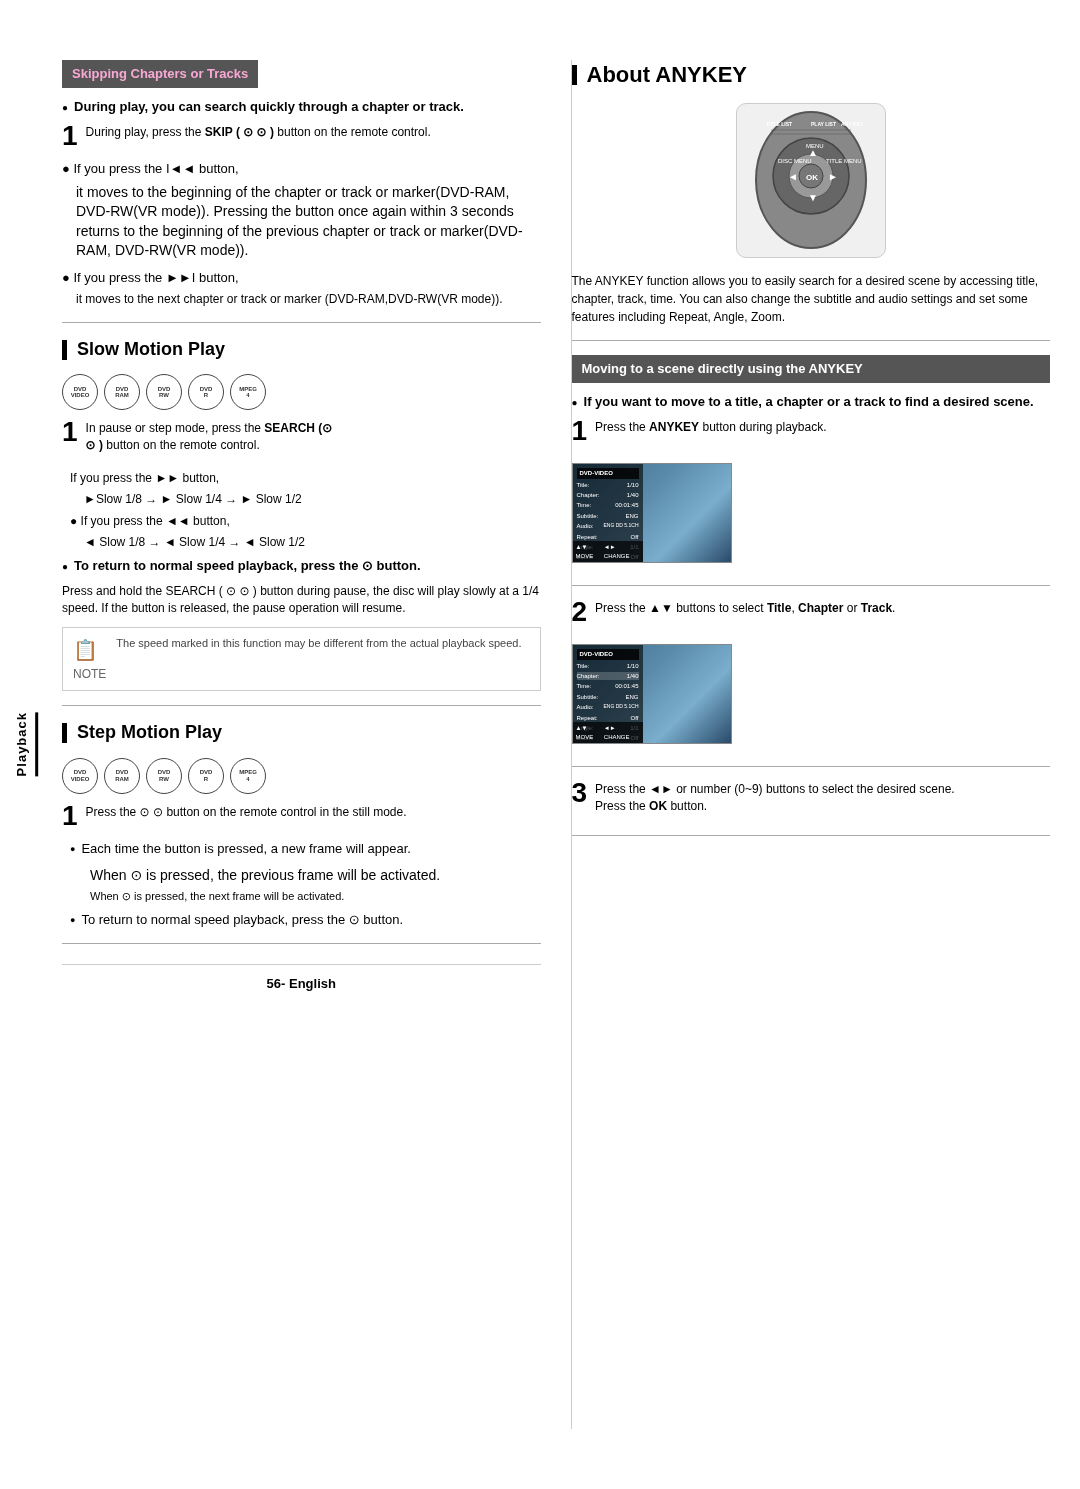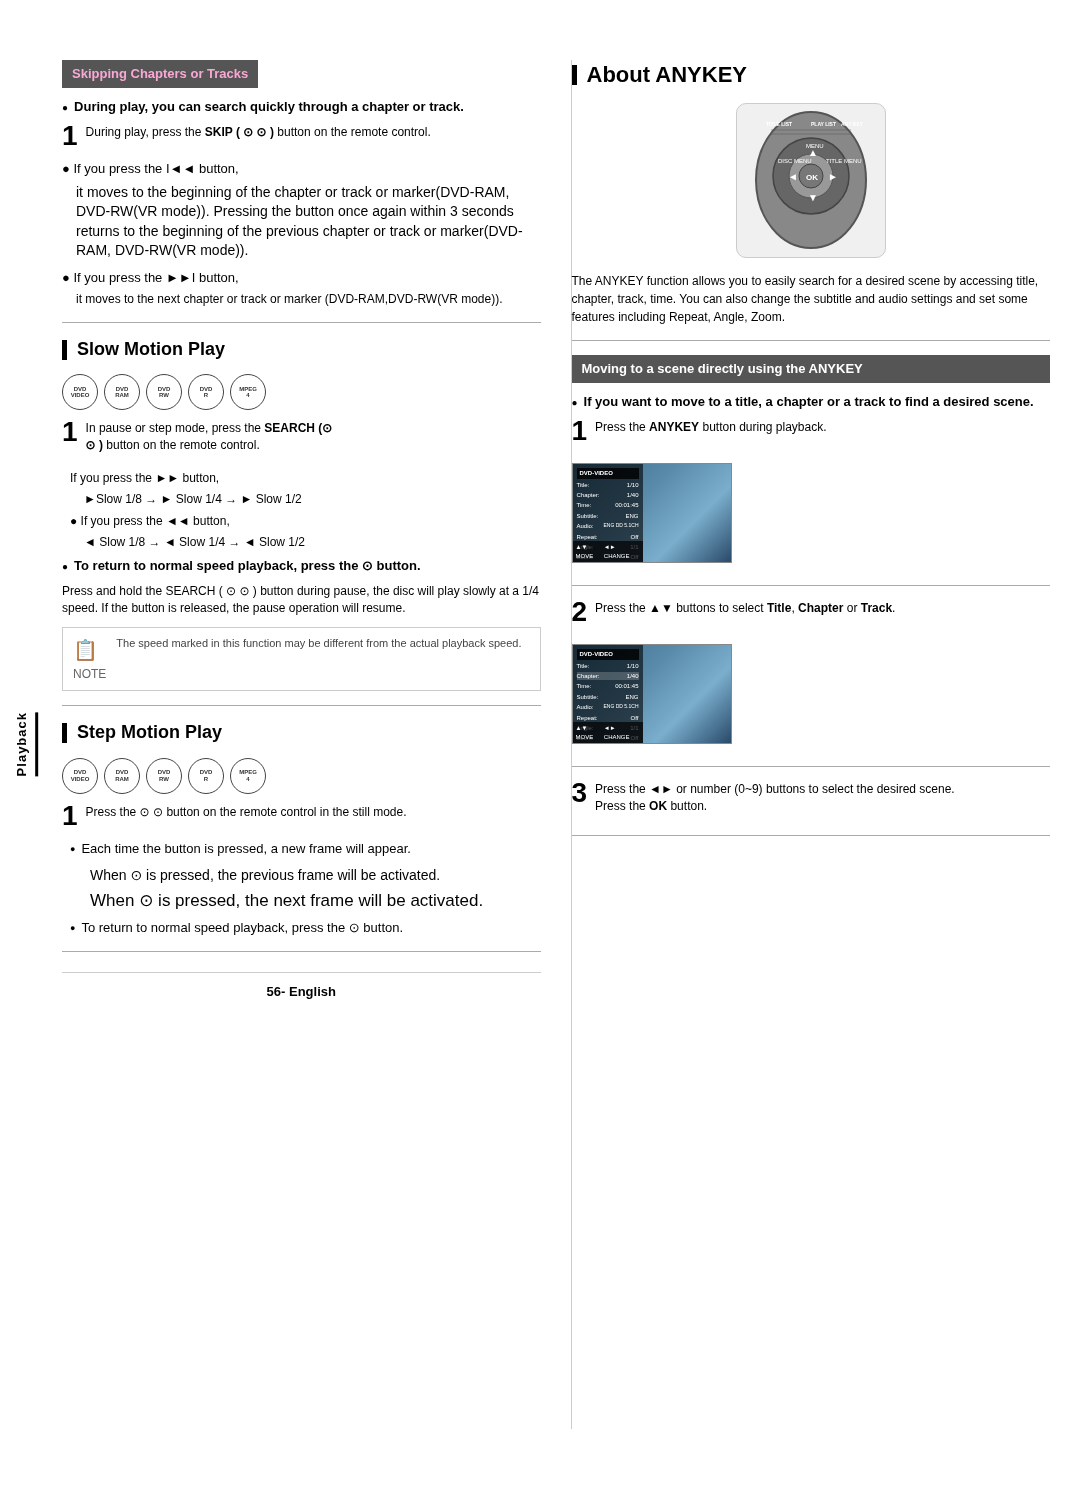--- a/index.html
+++ b/index.html
@@ -369,21 +369,21 @@
           <div class="step-number">1</div>
           <div class="step-content">
             <p><span>Press the ⊙ ⊙ button on the remote control in the still mode.</span></p>
           </div>
         </div>
 
         <div class="bullet-item" style="margin-left:8px;">
           <span>Each time the button is pressed, a new frame will appear.</span>
         </div>
         <p style="margin-left: 28px; font-size:14px; margin-bottom:4px;">When ⊙ is pressed, the previous frame will be activated.</p>
-        <p style="margin-left: 28px; font-size:17px; margin-bottom:6px;">When ⊙ is pressed, the next frame will be activated.</p>
+        <p style="margin-left: 28px; font-size:11px; margin-bottom:6px;">When ⊙ is pressed, the next frame will be activated.</p>
 
         <div class="bullet-item" style="margin-left:8px;">
           <span>To return to normal speed playback, press the ⊙ button.</span>
         </div>
       </div>
 
       <hr class="divider">
 
       <div class="page-footer">56- English</div>
 

